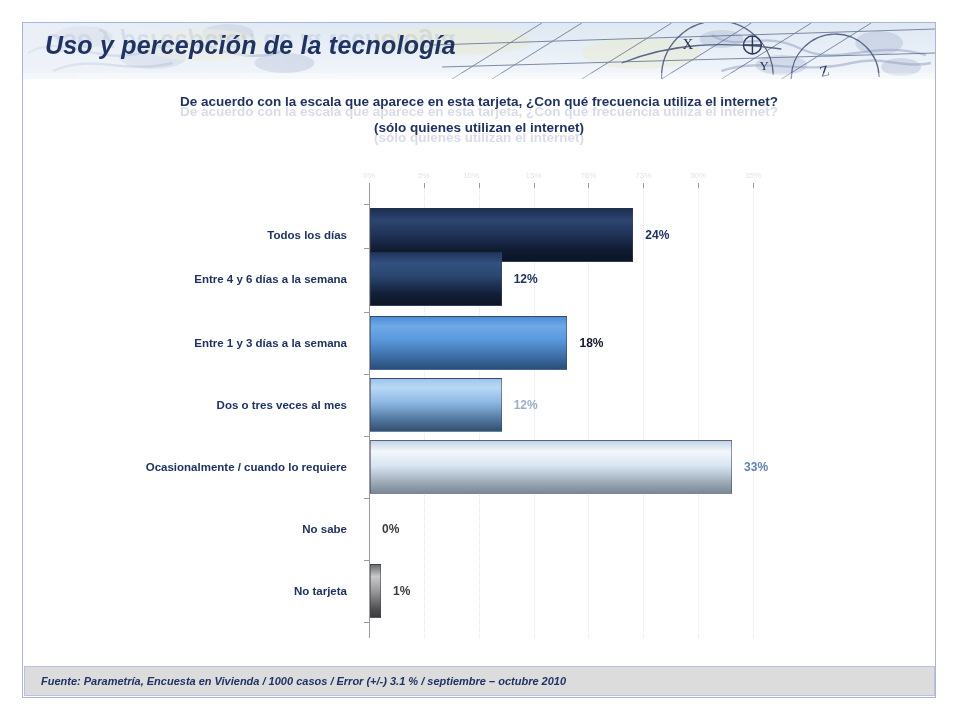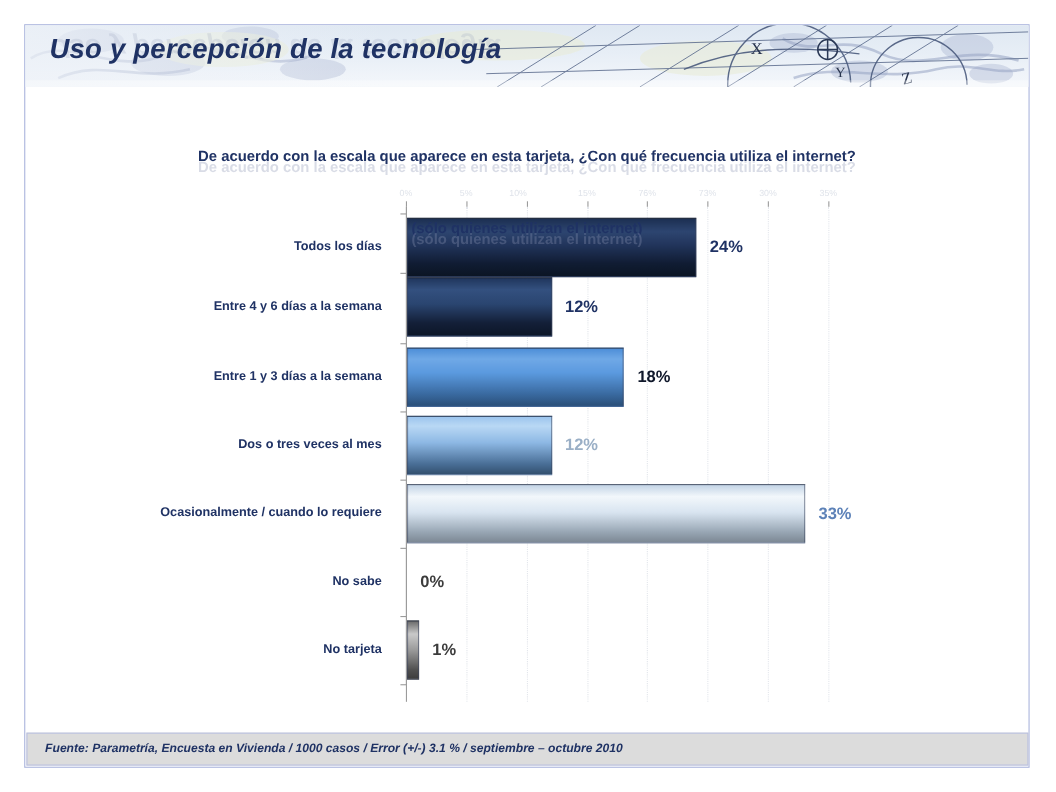--- a/index.html
+++ b/index.html
@@ -80,21 +80,20 @@
     text-align: center;
     z-index: 2;
   }
   .q-line {
     position: relative;
     font-size: 13.5px;
     font-weight: bold;
     color: #1f3264;
     line-height: 26px;
     white-space: nowrap;
-    margin-top: 40px;
   }
   .q-ghost {
     position: absolute;
     left: 0;
     right: 0;
     top: 10px;
     font-size: 13.5px;
     font-weight: bold;
     color: rgba(140,150,180,0.33);
     line-height: 26px;
@@ -175,21 +174,21 @@
     position: absolute;
     left: 347px;
     top: 4px;
     height: 54px;
     box-sizing: border-box;
   }
   .bar-value {
     position: absolute;
     top: 50%;
     transform: translateY(-50%);
-    font-size: 15px;
+    font-size: 12px;
     font-weight: bold;
     white-space: nowrap;
   }
   .row-sep {
     position: absolute;
     left: 341px;
     width: 6px;
     height: 1px;
     background: #9b9b9b;
   }
@@ -327,21 +326,21 @@
         <div class="tick-mark" style="left: 164.571px;"></div>
         <div class="gridline" style="left: 219.429px;"></div>
         <div class="tick-mark" style="left: 219.429px;"></div>
         <div class="gridline" style="left: 274.286px;"></div>
         <div class="tick-mark" style="left: 274.286px;"></div>
         <div class="gridline" style="left: 329.143px;"></div>
         <div class="tick-mark" style="left: 329.143px;"></div>
         <div class="gridline" style="left: 384px;"></div>
         <div class="tick-mark" style="left: 384px;"></div>
       </div>
-  <div class="row" style="top: 31px;">
+  <div class="row" style="top: 41px;">
         <div class="row-label">Todos los días</div>
         <div class="row-sep" style="top: 0px;"></div>
         <div class="bar" title="Todos los días 24%" style="width: 263.314px; background: linear-gradient(rgb(28, 47, 82) 0%, rgb(45, 69, 112) 22%, rgb(34, 53, 92) 45%, rgb(16, 28, 51) 78%, rgb(11, 21, 36) 100%); border: 1px solid rgba(60, 70, 95, 0.55);"></div>
         <div class="bar-value" style="left: 622.314px; color: rgb(31, 50, 100);">24%</div>
       </div>
       <div class="row" style="top: 85px;">
         <div class="row-label">Entre 4 y 6 días a la semana</div>
         <div class="row-sep" style="top: 0px;"></div>
         <div class="bar" title="Entre 4 y 6 días a la semana 12%" style="width: 131.657px; background: linear-gradient(rgb(32, 54, 93) 0%, rgb(51, 80, 127) 20%, rgb(42, 69, 112) 45%, rgb(19, 31, 56) 78%, rgb(12, 22, 39) 100%); border: 1px solid rgba(60, 70, 95, 0.55);"></div>
         <div class="bar-value" style="left: 490.657px; color: rgb(31, 50, 100);">12%</div>

